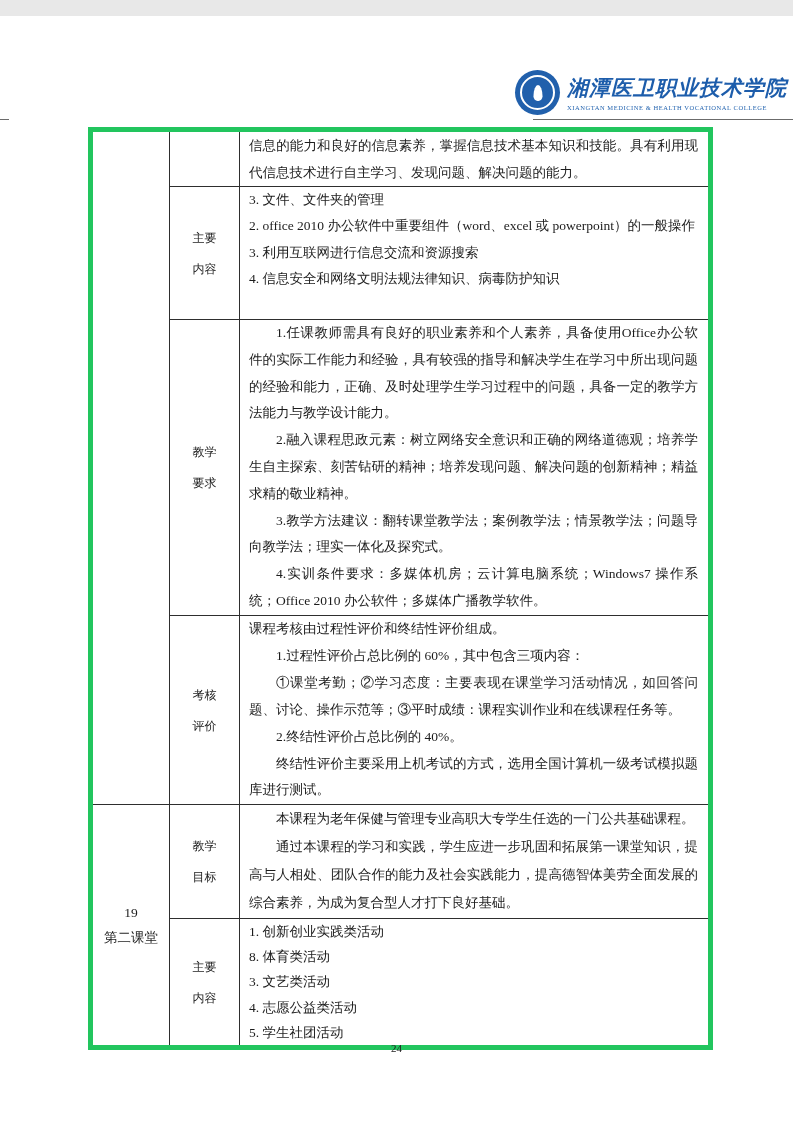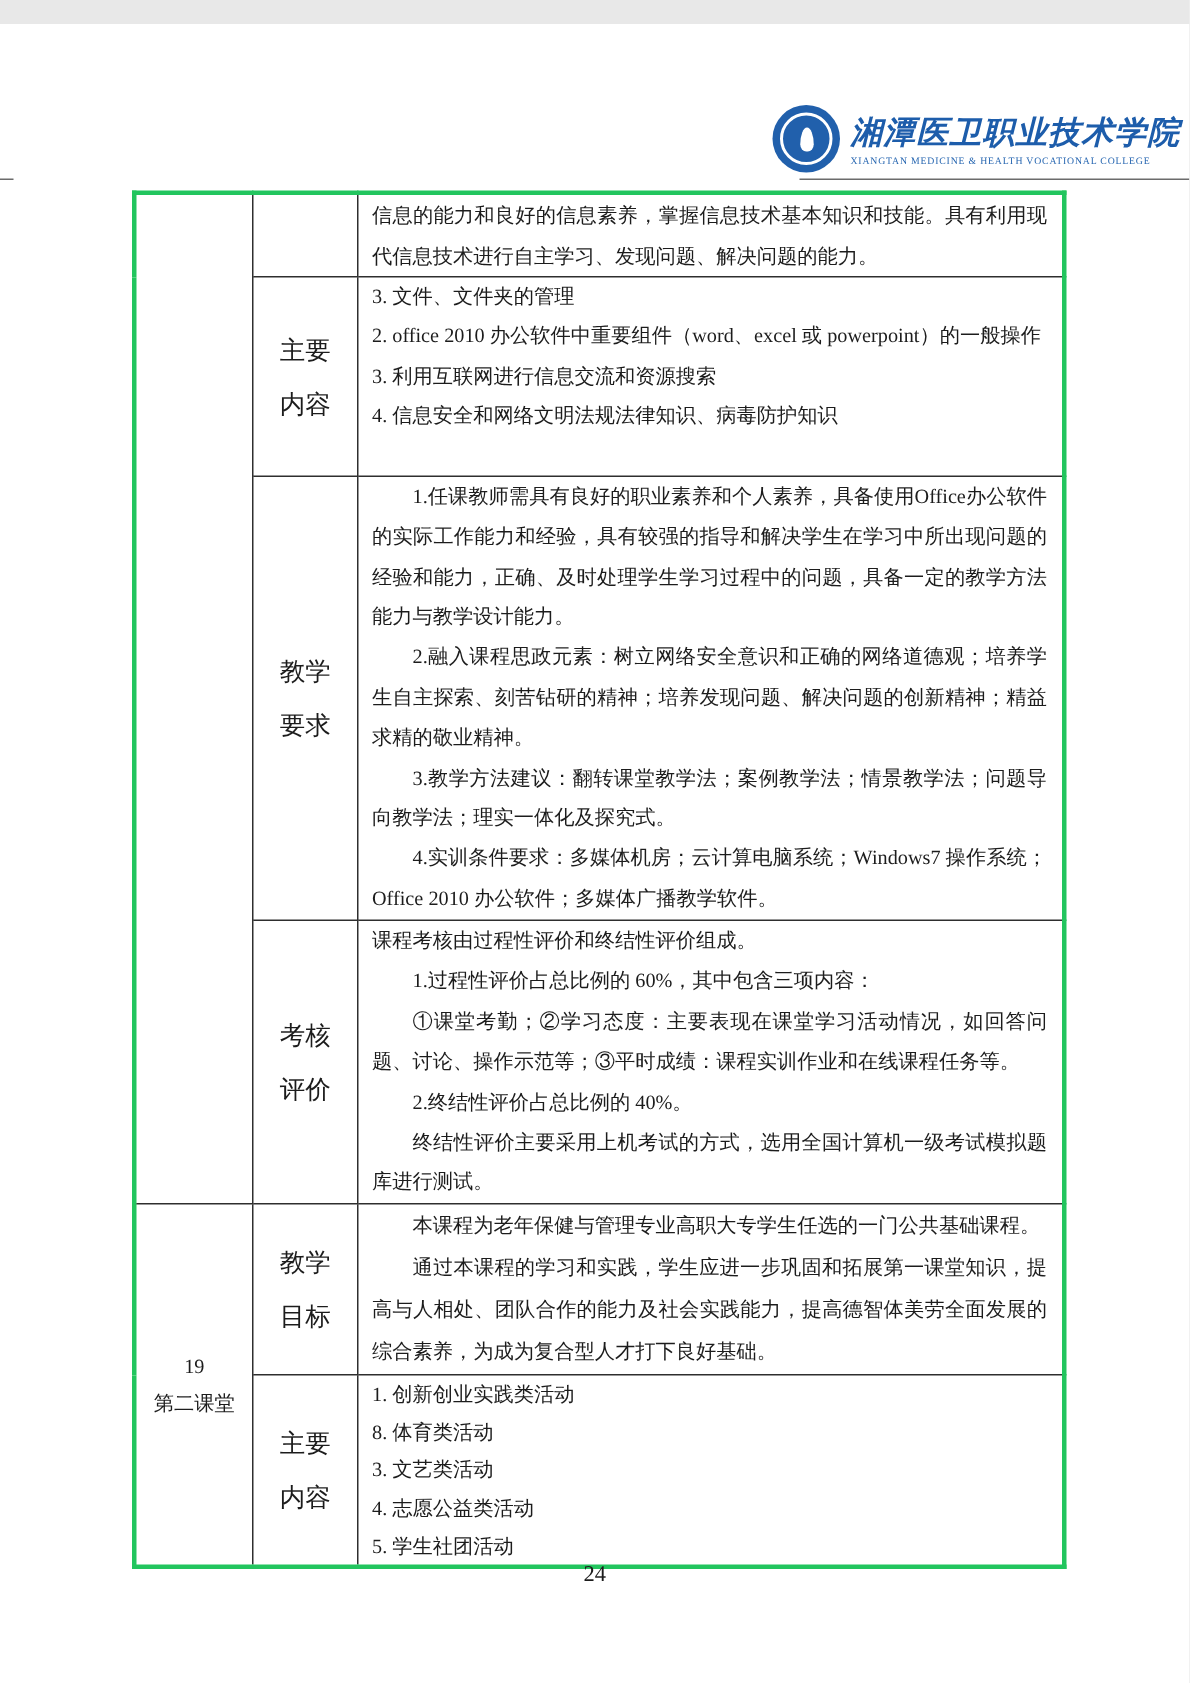--- a/index.html
+++ b/index.html
@@ -18,38 +18,38 @@
     transform:translate(-50%,-50%); background:#ffffff; border-radius:50% 50% 45% 45% / 70% 70% 30% 30%; }
   .logo-text { display:flex; flex-direction:column; align-items:flex-start; gap:2px; }
   .zh-name { font-size:21px; font-weight:700; font-style:italic; color:#1d5dab; letter-spacing:1px; white-space:nowrap; }
   .en-name { font-size:6.5px; color:#2565b0; letter-spacing:0.55px; white-space:nowrap; }
   .header-rule-right { position:absolute; top:103px; left:533px; width:260px; height:1px; background:#6b6b6b; }
   .header-rule-tick  { position:absolute; top:103px; left:0; width:9px; height:1px; background:#6b6b6b; }
 
   
   .doc-table { position:absolute; left:88px; top:111px; border-collapse:collapse; table-layout:fixed; width:620px; }
   .doc-table td { border:1px solid #2e2e2e; vertical-align:middle; padding:0; overflow:hidden; }
-  .doc-table { border:3px solid #22c55e; }
+  .doc-table { border:5px solid #22c55e; }
   col.c1 { width:79px; } col.c2 { width:70px; } col.c3 { width:471px; }
   tr.r1 { height:54px; } tr.r2 { height:132px; } tr.r3 { height:295px; }
   tr.r4 { height:188px; } tr.r5 { height:113px; } tr.r6 { height:126px; }
 
   .tx { padding:0 10px 0 9px; text-align:justify; font-size:13.5px; }
   .tx p { margin:0; }
   .indent { text-indent:2em; }
   .lh27 { line-height:27px; } .lh264 { line-height:26.4px; } .lh268 { line-height:26.8px; }
   .lh269 { line-height:26.9px; } .lh28 { line-height:28px; } .lh252 { line-height:25.2px; }
 
   .vlabel { display:flex; flex-direction:column; align-items:center; justify-content:center;
-    height:100%; gap:19px; font-size:17px; line-height:1; }
+    height:100%; gap:19px; font-size:12px; line-height:1; }
   .rowhead { display:flex; flex-direction:column; align-items:center; justify-content:center;
     height:100%; gap:11px; font-size:13.5px; line-height:1; }
 
   
-  .page-number { position:absolute; top:1026px; left:0; width:100%; text-align:center; font-size:15px; }
+  .page-number { position:absolute; top:1026px; left:0; width:100%; text-align:center; font-size:11px; }
 </style>
 </head>
 <body>
 
 <div class="page">
 
   <div class="logo-block">
     <div class="badge">
       <div class="ring"></div>
       <div class="flame"></div>

